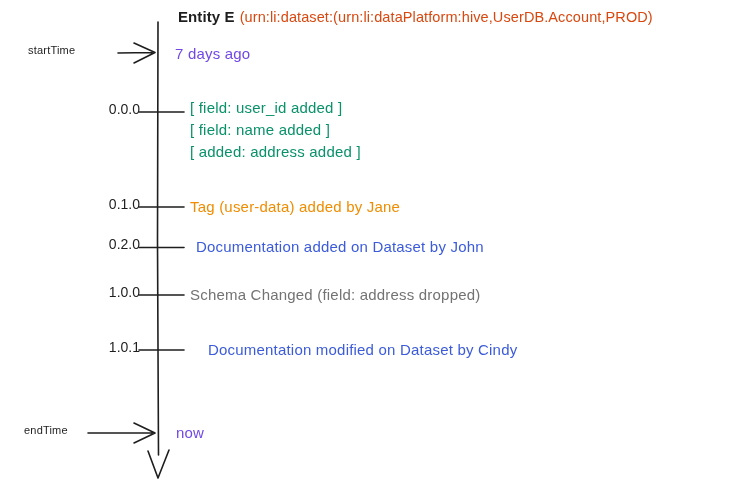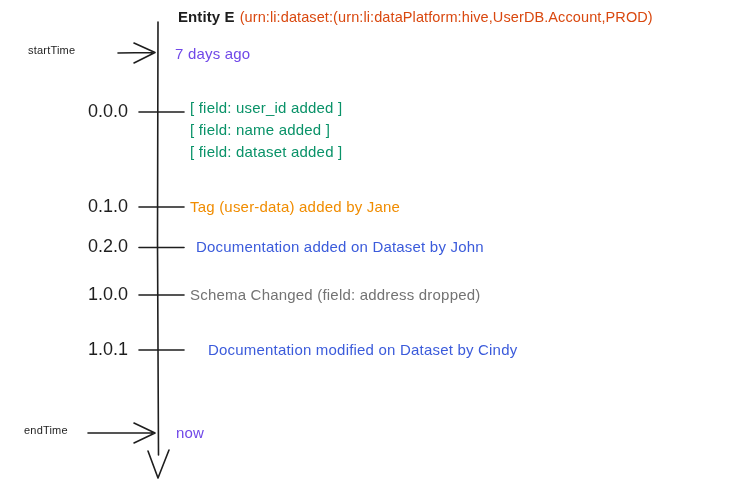--- a/index.html
+++ b/index.html
@@ -11,21 +11,21 @@
     color:#1e1e1e;
     overflow:hidden;
   }
   .abs{position:absolute;white-space:nowrap;}
   .title{left:178px;top:8px;font-size:14.5px;letter-spacing:0.1px;}
   .title .t-entity{font-weight:bold;font-size:15px;margin-right:5px;}
   .axis-svg{position:absolute;left:0;top:0;width:756px;height:493px;pointer-events:none;}
   .hand{font-size:15px;letter-spacing:0.2px;}
   .time-label{font-size:11px;}
   .time-value{font-size:15px;}
-  .version-label{width:52px;text-align:left;font-size:18px;}
+  .version-label{width:52px;text-align:right;font-size:14px;}
   .event-text{font-size:15px;line-height:22px;letter-spacing:0.2px;}
   .event-text span{display:block;}
 </style>
 </head>
 <body>
 
 <div class="canvas">
 
   <div class="abs title">
     <span class="t-entity">Entity E</span><span style="color: rgb(217, 72, 15);">(urn:li:dataset:(urn:li:dataPlatform:hive,UserDB.Account,PROD)</span>
@@ -58,21 +58,21 @@
 
   <div class="abs version-label" style="left:88px;top:101px;">0.0.0</div>
   <div class="abs version-label" style="left:88px;top:196px;">0.1.0</div>
   <div class="abs version-label" style="left:88px;top:236px;">0.2.0</div>
   <div class="abs version-label" style="left:88px;top:284px;">1.0.0</div>
   <div class="abs version-label" style="left:88px;top:339px;">1.0.1</div>
 
   <div class="abs event-text" style="left: 190px; top: 97px; color: rgb(9, 146, 104);">
     <span>[ field: user_id added ]</span>
     <span>[ field: name added ]</span>
-    <span>[ field: dataset added ]</span>
+    <span>[ added: address added ]</span>
   </div>
 
   <div class="abs event-text" style="left: 190px; top: 196px; color: rgb(240, 140, 0);">
     <span>Tag (user-data) added by Jane</span>
   </div>
 
   <div class="abs event-text" style="left: 196px; top: 236px; color: rgb(59, 91, 219);">
     <span>Documentation added on Dataset by John</span>
   </div>
 

